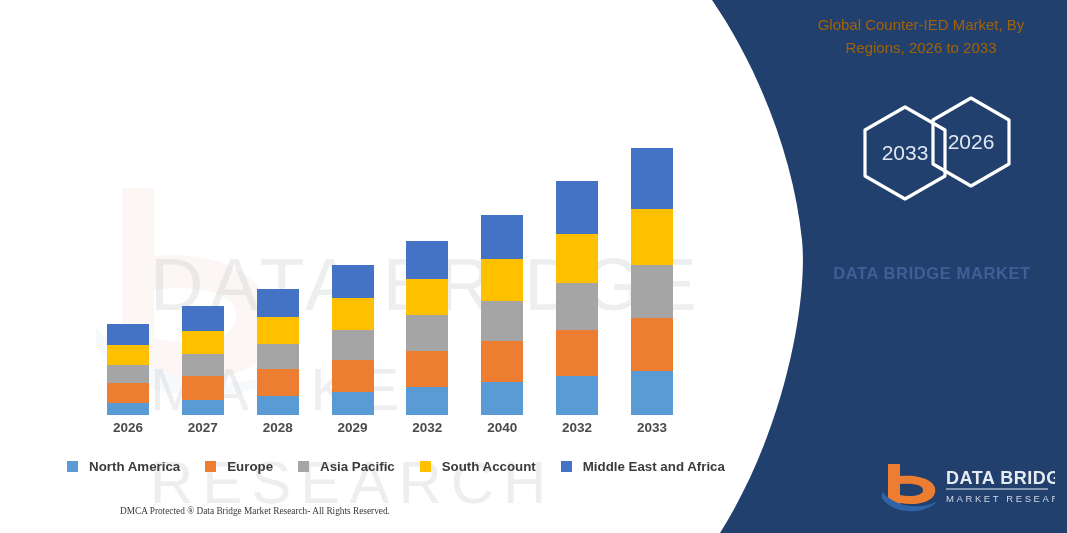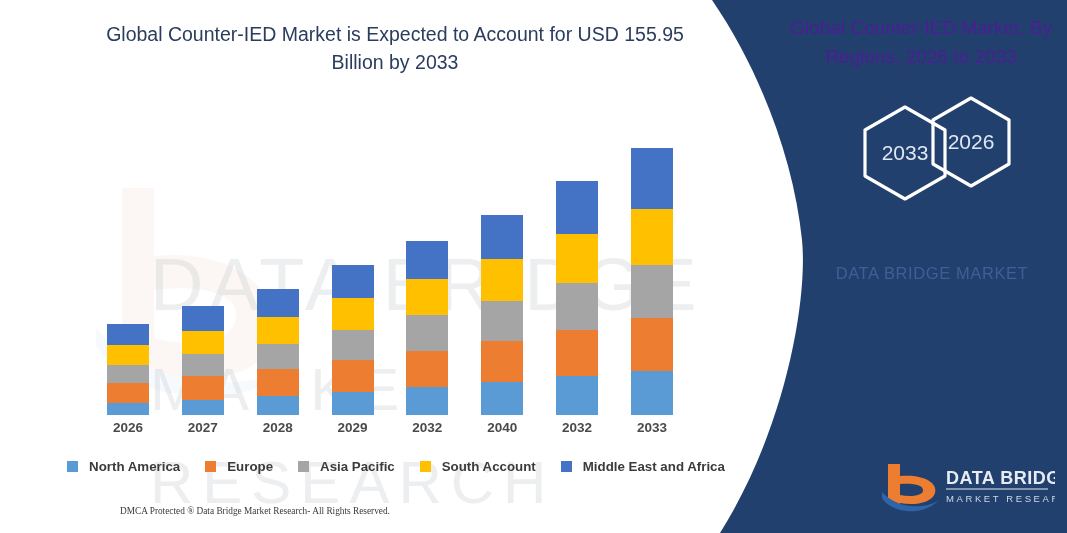--- a/index.html
+++ b/index.html
@@ -44,26 +44,26 @@
       font-family:"Liberation Serif", serif;white-space:nowrap;}
   .ft-right{position:absolute;left:428px;top:0;font-size:9.3px;color:#3a3a3a;
       font-family:"Liberation Serif", serif;white-space:nowrap;}
 
   
   .right-pane{position:absolute;left:690px;top:0;width:377px;height:533px;}
   .right-svg{position:absolute;left:0;top:0;}
   .right-content{position:absolute;left:0;top:0;width:377px;height:533px;}
 
   .rt-title{position:absolute;left:100px;top:14px;width:262px;text-align:center;
-      font-size:19px;line-height:1.5;color:#4c1d95;font-weight:400;}
+      font-size:15px;line-height:1.5;color:#a16207;font-weight:400;}
 
   .hexwrap{position:absolute;left:120px;top:92px;width:250px;height:118px;}
 
   .dbmr{position:absolute;left:122px;top:261px;width:240px;text-align:center;
-      font-size:16.5px;line-height:1.5;letter-spacing:.6px;color:#3f5f96;}
+      font-size:16.5px;line-height:1.5;letter-spacing:.6px;color:#3f5f96;font-weight:bold;}
 
   .logo{position:absolute;left:880px;top:458px;width:175px;height:54px;}
 </style>
 </head>
 <body>
 
 <div id="root">
 
   <div class="left-pane">
 
@@ -72,21 +72,20 @@
         <path d="M30 10 L30 200 L62 200 L62 10 Z" fill="#e9b9a0"></path>
         <path d="M62 78 C140 70 190 110 180 160 C172 200 110 208 62 196 L62 160 C100 170 140 166 144 140 C148 116 110 106 62 112 Z" fill="#e9b9a0"></path>
         <path d="M4 150 C60 210 150 218 206 186 C150 236 40 228 4 168 Z" fill="#bcd4ea"></path>
       </svg>
       <div class="wm-text">
         <div class="l1">DATA BRIDGE</div>
         <div class="l2">MARKET RESEARCH</div>
       </div>
     </div>
 
-    <div class="chart-title">Global Counter-IED Market is Expected to Account for USD 155.95 Billion by 2033</div>
 
     <div class="plot">
       <div class="bars" id="bars">
           <div class="barcol">
             <span class="seg" title="North America 2026: 10" style="height: 11.7105px; background: rgb(91, 155, 213);"></span>
             <span class="seg" title="Europe 2026: 17" style="height: 19.9079px; background: rgb(237, 125, 49);"></span>
             <span class="seg" title="Asia Pacific 2026: 16" style="height: 18.7368px; background: rgb(165, 165, 165);"></span>
             <span class="seg" title="South America 2026: 17" style="height: 19.9079px; background: rgb(255, 192, 0);"></span>
             <span class="seg" title="Middle East and Africa 2026: 18" style="height: 21.0789px; background: rgb(68, 114, 196);"></span>
           </div>

